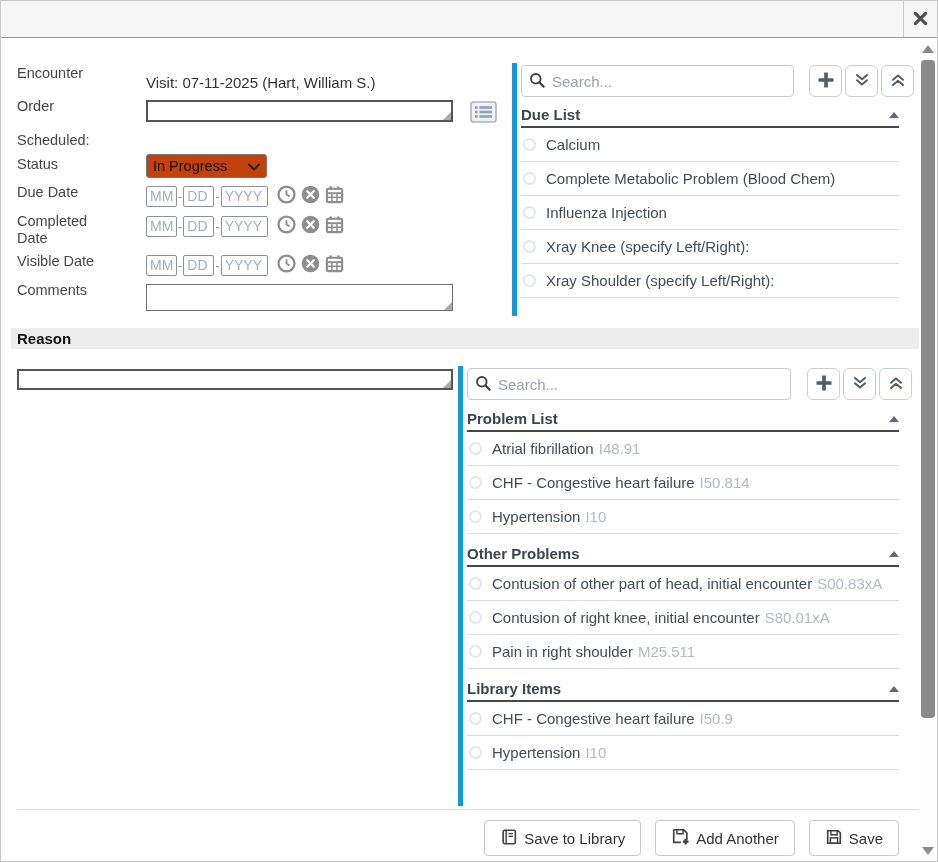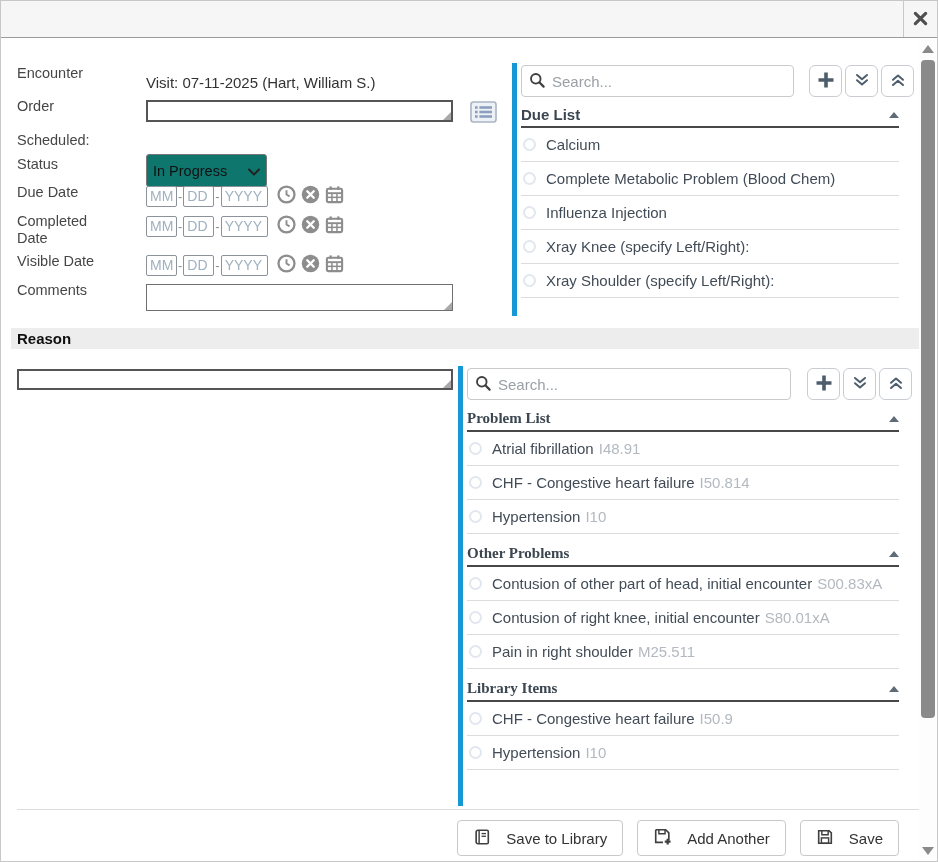--- a/index.html
+++ b/index.html
@@ -16,21 +16,21 @@
   
   .frow { position:absolute; left:16px; display:flex; align-items:flex-start; }
   .flabel { width:90px; margin-right:39px; font-size:14.5px; color:#464646; line-height:17px; }
   .text-value { font-size:15px; color:#333; }
 
   .order-box, .comments-box { position:relative; width:307px; border:2px solid #555; background:#fff; }
   .order-box { height:22px; }
   .comments-box { height:27px; border-width:1px; border-color:#6f6f6f; }
   .corner-handle { position:absolute; right:0; bottom:0; width:0; height:0; border-left:8px solid transparent; border-bottom:8px solid #a9a9a9; }
 
-  .status-select { width:121px; height:33px; border:1px solid #767676; border-radius:3px; background:#0f766e; display:flex; align-items:center; padding:0 6px; font-size:14.5px; color:#111; cursor:pointer; }
+  .status-select { width:121px; height:24px; border:1px solid #767676; border-radius:3px; background:#c2410c; display:flex; align-items:center; padding:0 6px; font-size:14.5px; color:#111; cursor:pointer; }
   .status-select .sel-text { flex:1; }
 
   .date-group { display:flex; align-items:center; }
   .date-input { height:21px; border:1px solid #8b9299; border-radius:2px; font-size:14px; color:#333; padding:0 3px; font-family:"Liberation Sans",sans-serif; }
   .date-input::placeholder { color:#9fb0bf; }
   .di-mm { width:31px; } .di-dd { width:31px; } .di-yy { width:47px; }
   .date-sep { color:#8a8a8a; margin:0 1px; font-size:13px; }
   .date-icons { display:flex; align-items:center; gap:5px; margin-left:9px; }
   .icon-btn { border:none; background:transparent; padding:0; cursor:pointer; display:flex; align-items:center; }
 
@@ -59,27 +59,27 @@
 
   .reason-band { position:absolute; left:10px; top:327px; width:908px; height:21px; background:#ededed; display:flex; align-items:center; }
   .reason-band span { margin-left:6px; font-size:15px; font-weight:bold; color:#101010; }
   .reason-input { position:absolute; left:16px; top:368px; width:436px; height:21px; }
 
   .reason-panel { left:457px; top:365px; width:448px; height:441px; }
   .reason-panel .bluebar { height:440px; }
   .reason-panel .search-wrap { width:324px; margin-right:16px; }
   .reason-panel .sq-btn { margin-right:3px; }
   .reason-content { position:absolute; left:9px; top:44px; width:432px; }
-  .reason-content .sec-header { margin-top:11px;font-family:Liberation Serif, serif; }
+  .reason-content .sec-header { margin-top:11px; }
   .reason-content .sec-header:first-child { margin-top:0; }
 
   
   .footer-sep { position:absolute; left:16px; top:808px; width:902px; height:1px; background:#dcdcdc; }
   .footer { position:absolute; top:819px; left:0; right:38px; display:flex; justify-content:flex-end; gap:14px; }
-  .footer-btn { height:36px; background:#fff; border:1px solid #c9c9c9; border-radius:4px; display:flex; align-items:center; gap:15px; padding:0 15px; font-size:15px; color:#333; cursor:pointer; font-family:"Liberation Sans",sans-serif; }
+  .footer-btn { height:36px; background:#fff; border:1px solid #c9c9c9; border-radius:4px; display:flex; align-items:center; gap:6px; padding:0 15px; font-size:15px; color:#333; cursor:pointer; font-family:"Liberation Sans",sans-serif; }
 
   
   .scrollbar { position:absolute; top:38px; right:0; bottom:0; width:18px; background:#fdfdfd; }
   .sb-up { position:absolute; top:6px; left:3px; width:0; height:0; border-left:6px solid transparent; border-right:6px solid transparent; border-bottom:8px solid #8a8a8a; cursor:pointer; }
   .sb-down { position:absolute; bottom:6px; left:3px; width:0; height:0; border-left:6px solid transparent; border-right:6px solid transparent; border-top:8px solid #8a8a8a; cursor:pointer; }
   .sb-thumb { position:absolute; left:2px; top:21px; width:14px; height:658px; background:#8a8a8a; border-radius:4px; cursor:pointer; }
 </style>
 </head>
 <body>
 

